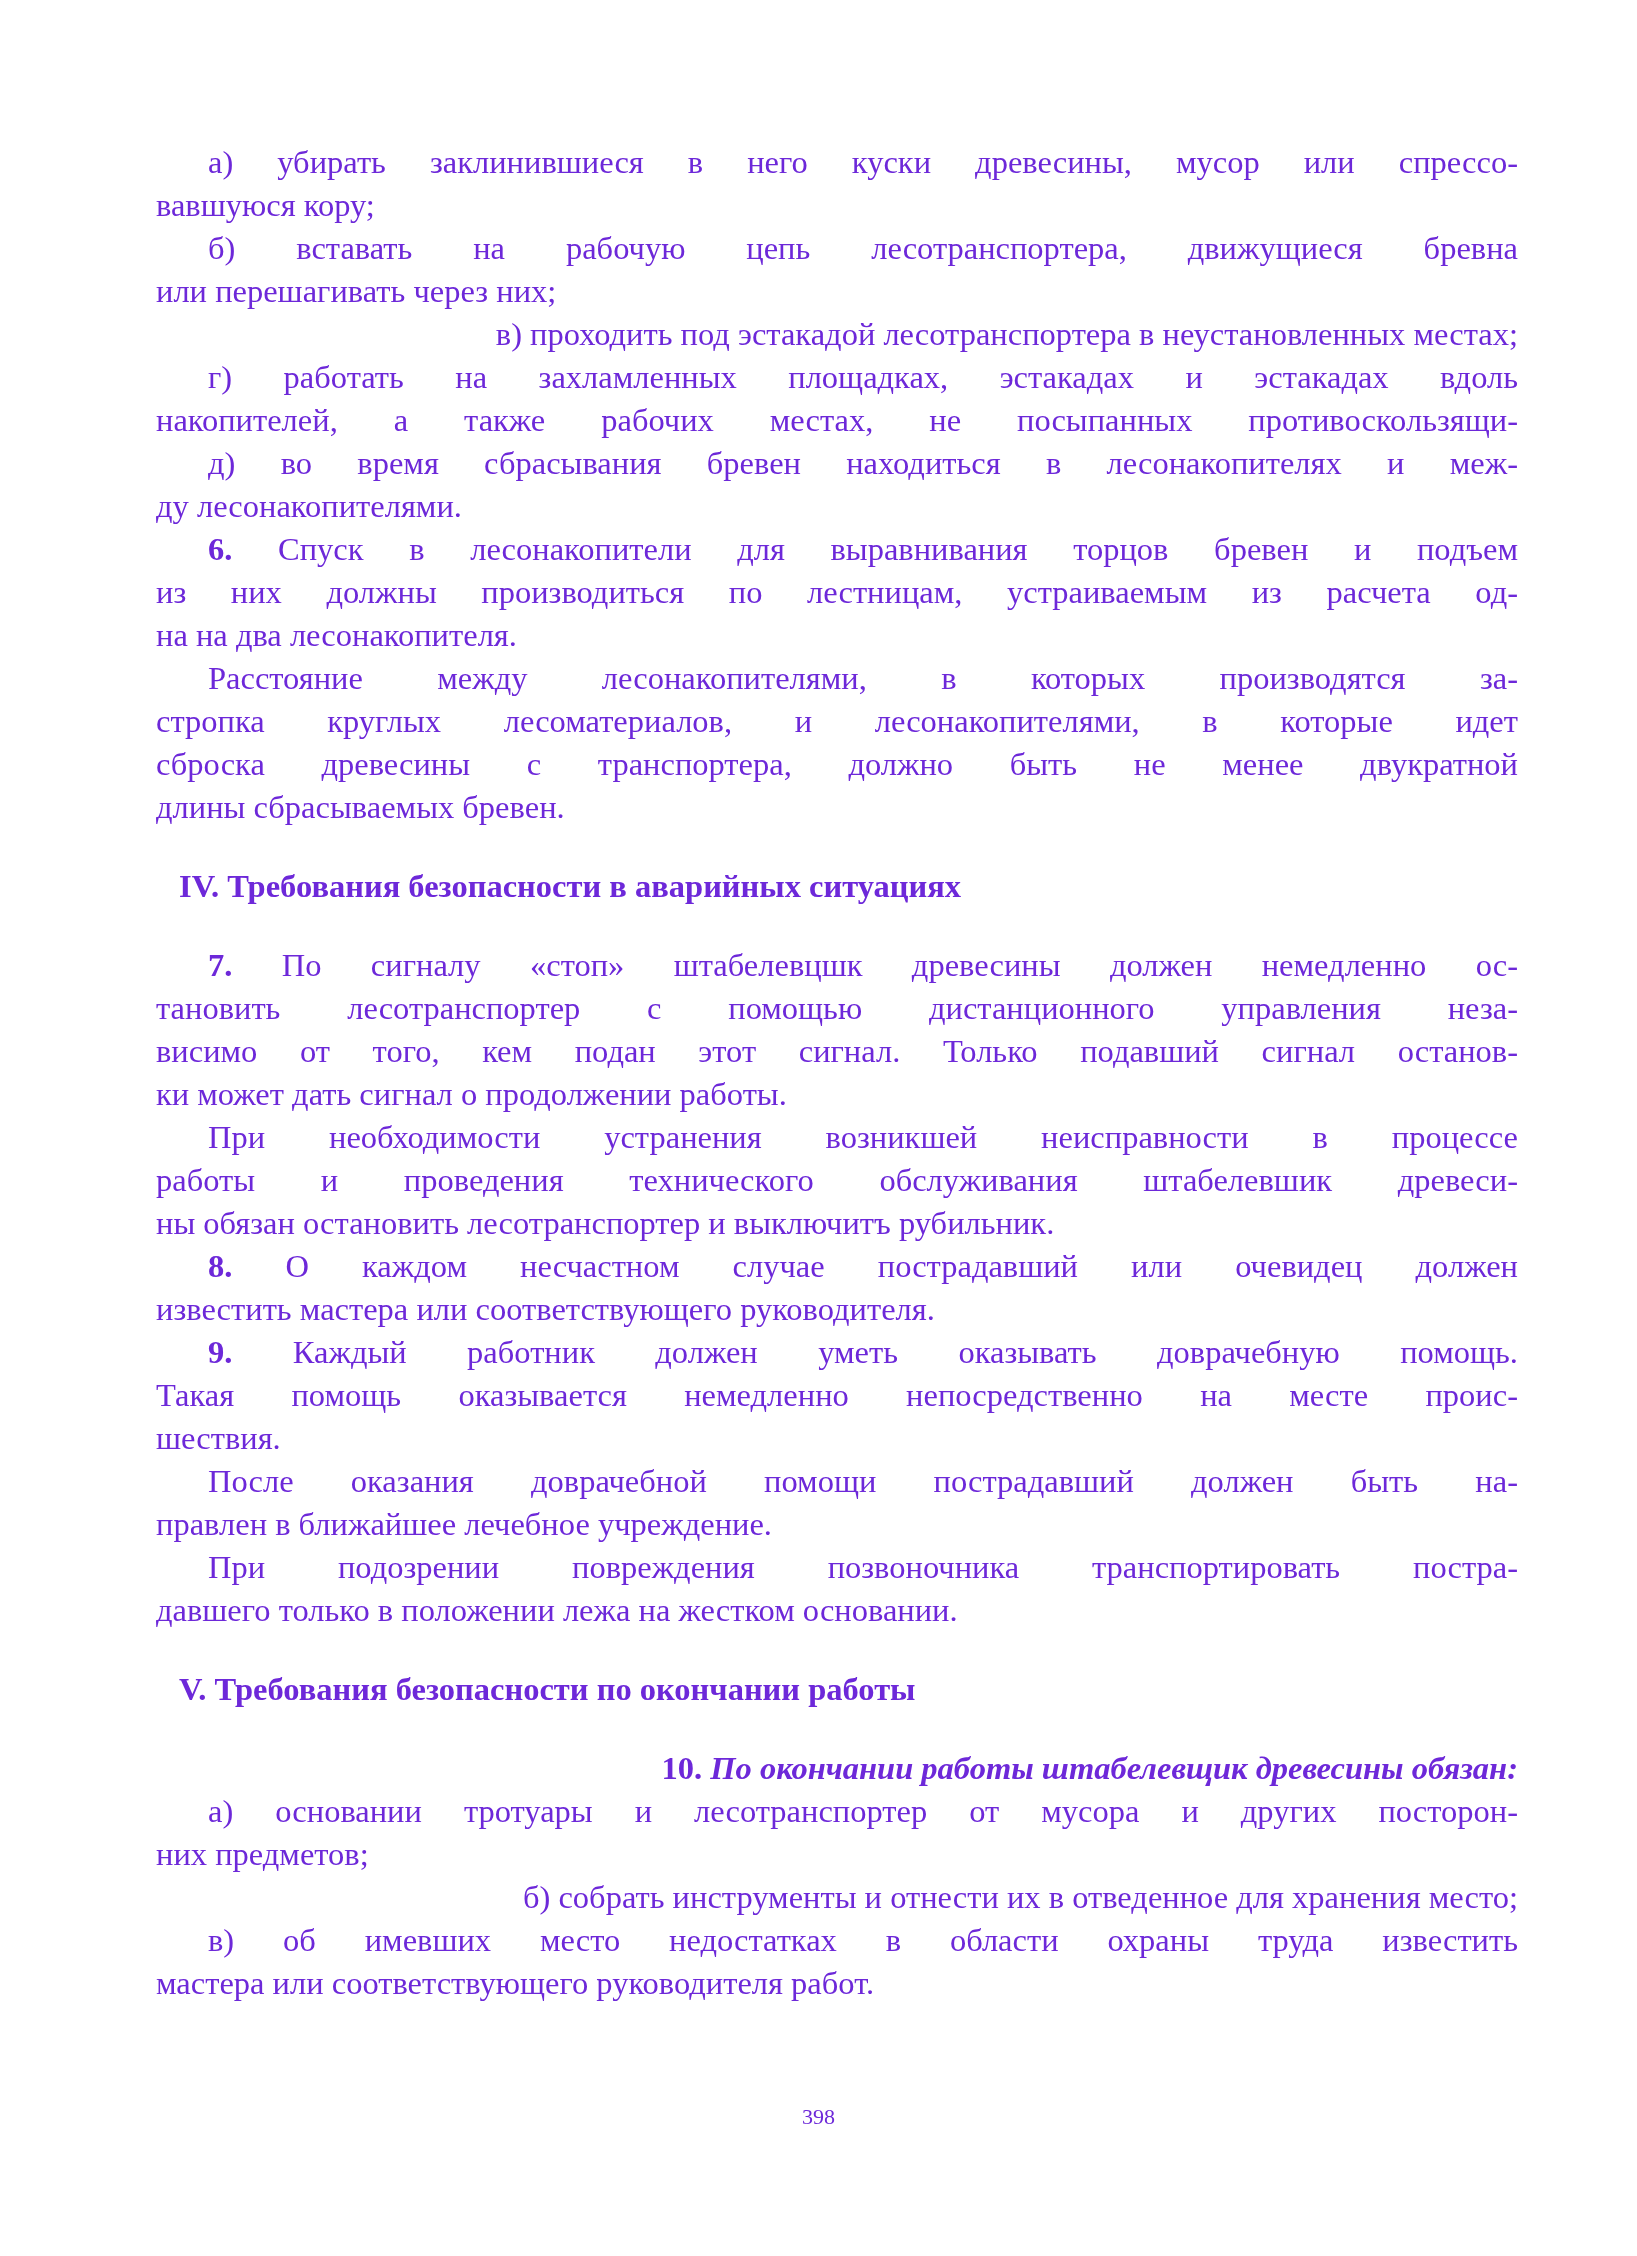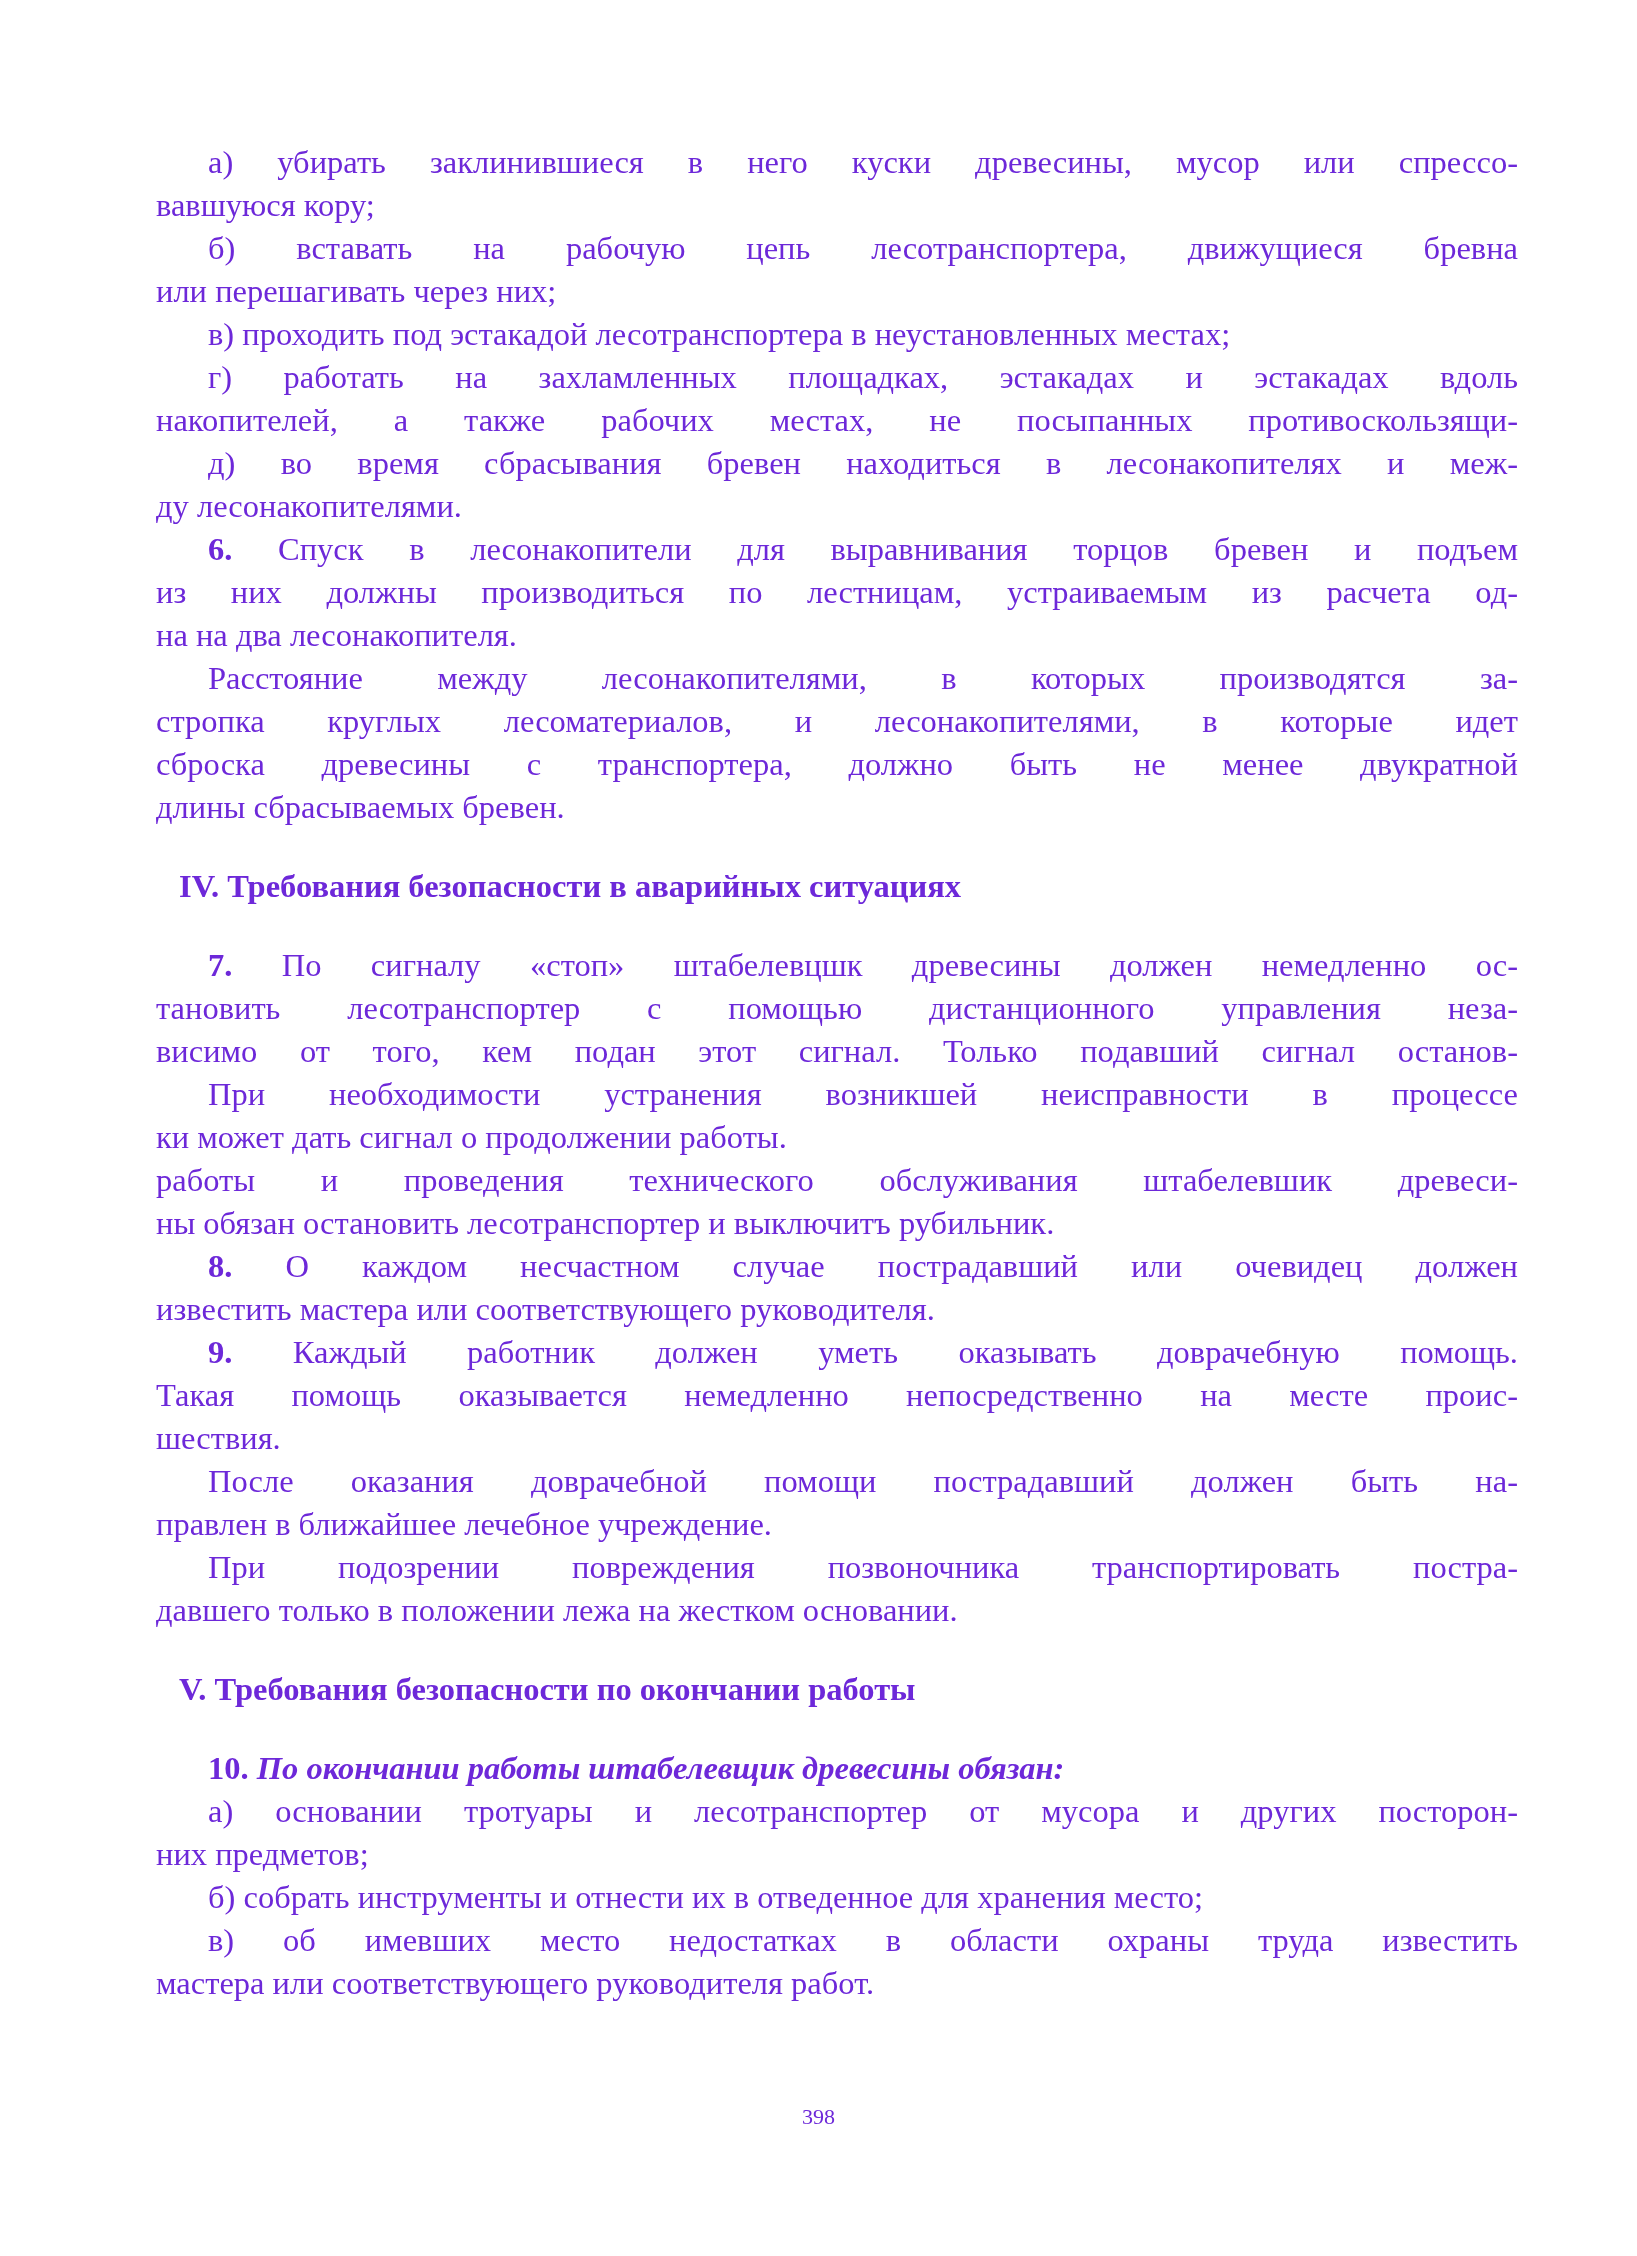--- a/index.html
+++ b/index.html
@@ -29,20 +29,21 @@
     text-align: left;
     min-height: 43px;
   }
   .line.justify {
     text-align: justify;
     text-align-last: justify;
     -moz-text-align-last: justify;
   }
   .line.indent {
     padding-left: 52px;
+    text-align: right;
   }
   .line.heading {
     font-weight: 700;
     padding-left: 23px;
     margin-top: 36px;
     margin-bottom: 36px;
   }
   .line.bold-italic {
     font-weight: 700;
     font-style: italic;
@@ -81,22 +82,22 @@
       <div class="line justify">из них должны производиться по лестницам, устраиваемым из расчета од-</div>
       <div class="line">на на два лесонакопителя.</div>
       <div class="line indent justify">Расстояние между лесонакопителями, в которых производятся за-</div>
       <div class="line justify">стропка круглых лесоматериалов, и лесонакопителями, в которые идет</div>
       <div class="line justify">сброска древесины с транспортера, должно быть не менее двукратной</div>
       <div class="line">длины сбрасываемых бревен.</div>
       <div class="line heading">IV. Требования безопасности в аварийных ситуациях</div>
       <div class="line indent justify"><span class="num">7.</span> По сигналу «стоп» штабелевцшк древесины должен немедленно ос-</div>
       <div class="line justify">тановить лесотранспортер с помощью дистанционного управления неза-</div>
       <div class="line justify">висимо от того, кем подан этот сигнал. Только подавший сигнал останов-</div>
+      <div class="line">ки может дать сигнал о продолжении работы.</div>
       <div class="line indent justify">При необходимости устранения возникшей неисправности в процессе</div>
-      <div class="line">ки может дать сигнал о продолжении работы.</div>
       <div class="line justify">работы и проведения технического обслуживания штабелевшик древеси-</div>
       <div class="line">ны обязан остановить лесотранспортер и выключитъ рубильник.</div>
       <div class="line indent justify"><span class="num">8.</span> О каждом несчастном случае пострадавший или очевидец должен</div>
       <div class="line">известить мастера или соответствующего руководителя.</div>
       <div class="line indent justify"><span class="num">9.</span> Каждый работник должен уметь оказывать доврачебную помощь.</div>
       <div class="line justify">Такая помощь оказывается немедленно непосредственно на месте проис-</div>
       <div class="line">шествия.</div>
       <div class="line indent justify">После оказания доврачебной помощи пострадавший должен быть на-</div>
       <div class="line">правлен в ближайшее лечебное учреждение.</div>
       <div class="line indent justify">При подозрении повреждения позвоночника транспортировать постра-</div>

